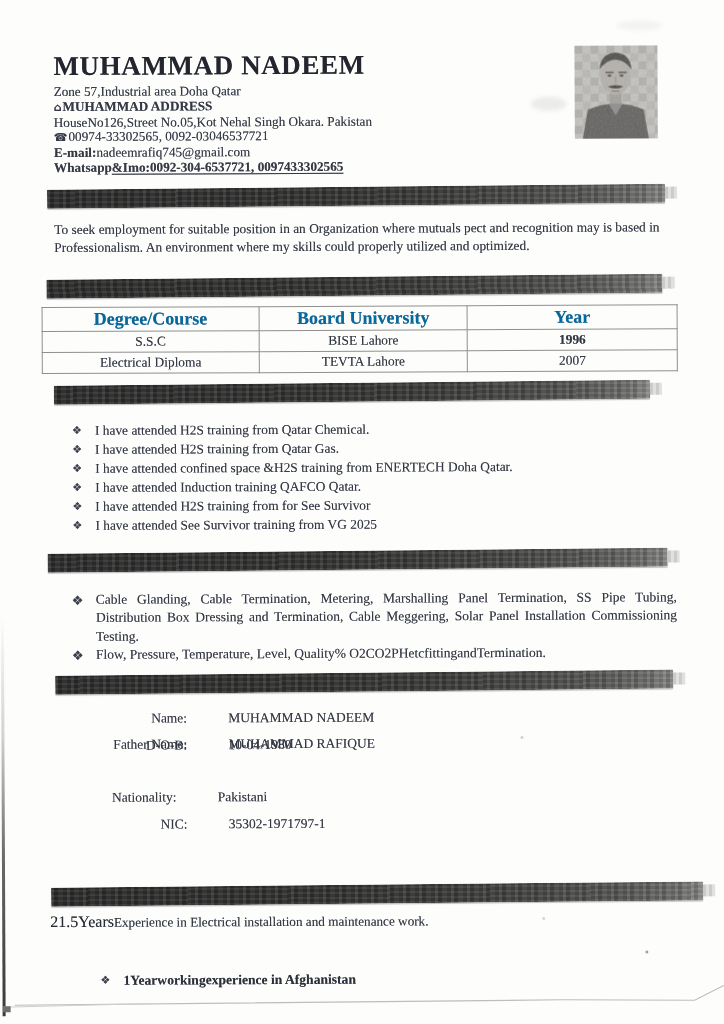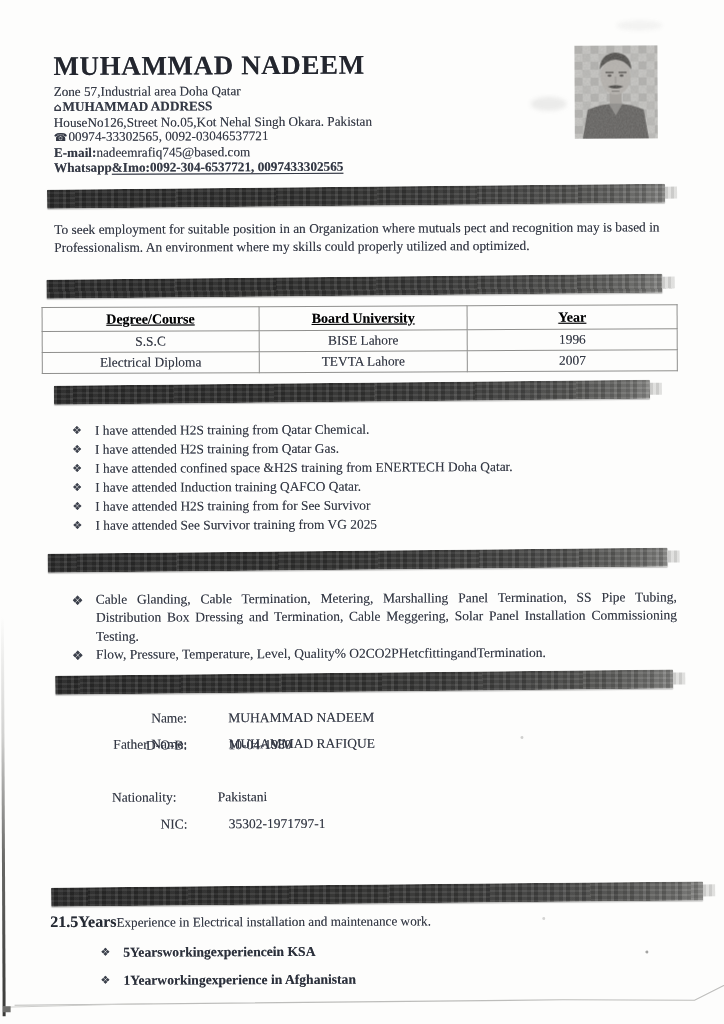--- a/index.html
+++ b/index.html
@@ -31,35 +31,35 @@
   .bar::after{
     content:"";position:absolute;right:-12px;top:15%;width:12px;height:62%;
     background:repeating-linear-gradient(90deg,#a3a3a1 0 3px,#c9c9c7 3px 6px);
     opacity:.55;
   }
   
   .para{font-size:13.4px;line-height:18px;text-align:left;}
   
   table.edu{border-collapse:collapse;width:636px;font-size:13.4px;}
   table.edu th,table.edu td{border:1px solid #8f8f8d;text-align:center;padding:0;}
-  table.edu th{font-size:14px;font-weight:bold;height:23px;color:#000000;text-decoration:underline;}
+  table.edu th{font-size:18px;font-weight:bold;height:23px;color:#0369a1;}
   table.edu td{height:20px;}
-  td.bold{font-weight:normal;}
+  td.bold{font-weight:bold;}
   
   .bullet-row{position:absolute;white-space:nowrap;font-size:13.4px;}
   .bullet-glyph{font-family:"DejaVu Sans",sans-serif;font-size:11px;color:#3c414c;margin-right:13px;position:relative;top:-1px;}
   .skills-item{position:absolute;font-size:13.5px;line-height:18.3px;text-align:justify;}
   .skills-item .bullet-glyph{position:absolute;left:-24px;top:1px;font-size:13px;font-weight:bold;}
   
   .p-row{position:absolute;font-size:13.5px;white-space:nowrap;}
   .p-label{display:inline-block;width:112px;text-align:right;}
   .p-colon{display:inline-block;width:45px;}
   
   .exp-lead{font-size:13.2px;}
-  .exp-lead .big{font-size:16px;font-weight:bold;color:#262b34;}
+  .exp-lead .big{font-size:16px;font-weight:normal;color:#262b34;}
   .exp-item{font-weight:bold;font-size:13.6px;color:#2b303b;}
   
   .left-edge{
     position:absolute;left:0;top:615px;width:3px;height:400px;
     background:linear-gradient(180deg,rgba(120,120,118,0) 0%,rgba(128,128,126,.35) 30%,#6a6a68 60%,#474745 85%,#3a3a38 100%);
   }
   .smudge{position:absolute;background:rgba(110,110,108,.12);border-radius:50%;filter:blur(2px);}
   .speck{position:absolute;width:3px;height:3px;border-radius:50%;background:rgba(90,90,88,.55);}
   .photo-wrap{position:absolute;left:576px;top:47px;width:83px;height:93px;filter:blur(.2px);}
 </style>
@@ -68,21 +68,21 @@
 
 <div class="page scan-text">
 
   <div class="abs" style="left:55px;top:50px;">
     <div class="title">MUHAMMAD NADEEM</div>
     <div style="height:3px;"></div>
     <div class="hline">Zone 57,Industrial area Doha Qatar</div>
     <div class="hline b"><span class="glyph">⌂</span><span>MUHAMMAD ADDRESS</span></div>
     <div class="hline">HouseNo126,Street No.05,Kot Nehal Singh Okara. Pakistan</div>
     <div class="hline"><span class="glyph">☎</span><span>00974-33302565, 0092-03046537721</span></div>
-    <div class="hline"><span class="b">E-mail:</span><span>nadeemrafiq745@based.com</span></div>
+    <div class="hline"><span class="b">E-mail:</span><span>nadeemrafiq745@gmail.com</span></div>
     <div class="hline b"><span>Whatsapp</span><span class="u">&amp;Imo:0092-304-6537721, 0097433302565</span></div>
   </div>
 
   <div class="photo-wrap">
     <svg width="83" height="93" viewBox="0 0 83 93" xmlns="http://www.w3.org/2000/svg">
       <defs>
         <filter id="grain" x="0" y="0" width="100%" height="100%">
           <feTurbulence type="fractalNoise" baseFrequency="0.7" numOctaves="2" result="n"></feTurbulence>
           <feColorMatrix in="n" type="matrix" values="0 0 0 0 0.35  0 0 0 0 0.35  0 0 0 0 0.34  0 0 0 0.55 0"></feColorMatrix>
         </filter>
@@ -166,21 +166,20 @@
   <div class="skills-item" style="left:95px;top:590px;width:581px;"><span class="bullet-glyph">❖</span><span>Cable Glanding, Cable Termination, Metering, Marshalling Panel Termination, SS Pipe Tubing, Distribution Box Dressing and Termination, Cable Meggering, Solar Panel Installation Commissioning Testing.</span></div>
   <div class="skills-item" style="left:95px;top:645px;width:581px;text-align:left;"><span class="bullet-glyph">❖</span><span>Flow, Pressure, Temperature, Level, Quality% O2CO2PHetcfittingandTermination.</span></div>
 
   <div class="p-row" style="left:70px;top:710px;"><span class="p-label">Name</span><span class="p-colon">:</span><span>MUHAMMAD NADEEM</span></div>
   <div class="p-row" style="left:70px;top:736px;"><span class="p-label">Father Name</span><span class="p-colon">:</span><span>MUHAMMAD RAFIQUE</span></div>
   <div class="p-row" style="left:70px;top:737px;"><span class="p-label">D-O-B</span><span class="p-colon">:</span><span>10-04-1980</span></div>
   <div class="p-row" style="left:59px;top:789px;"><span class="p-label">Nationality</span><span class="p-colon">:</span><span>Pakistani</span></div>
   <div class="p-row" style="left:70px;top:816px;"><span class="p-label">NIC</span><span class="p-colon">:</span><span>35302-1971797-1</span></div>
 
   <div class="abs exp-lead" style="left:48px;top:912px;white-space:nowrap;"><span class="big">21.5Years</span><span>Experience in Electrical installation and maintenance work.</span></div>
-  <div class="bullet-row exp-item" style="left:98px;top:944px;"><span class="bullet-glyph">❖</span><span>5Yearsworkingexperiencein KSA</span></div>
   <div class="bullet-row exp-item" style="left:98px;top:972px;"><span class="bullet-glyph">❖</span><span>1Yearworkingexperience in Afghanistan</span></div>
 
   <div class="left-edge"></div>
   <svg class="abs" style="left:0;top:978px;" width="724" height="46">
     <path d="M12,26 L560,23 L692,24 L724,8" stroke="#bdbdbb" stroke-width="1.1" fill="none"></path>
     <path d="M0,28 L150,25" stroke="#cfcfcd" stroke-width="1" fill="none"></path>
     <rect x="0" y="27" width="8" height="6" fill="#6e6e6c"></rect>
   </svg>
   <div class="speck" style="left:643px;top:952px;"></div>
   <div class="speck" style="left:519px;top:737px;opacity:.5;"></div>

